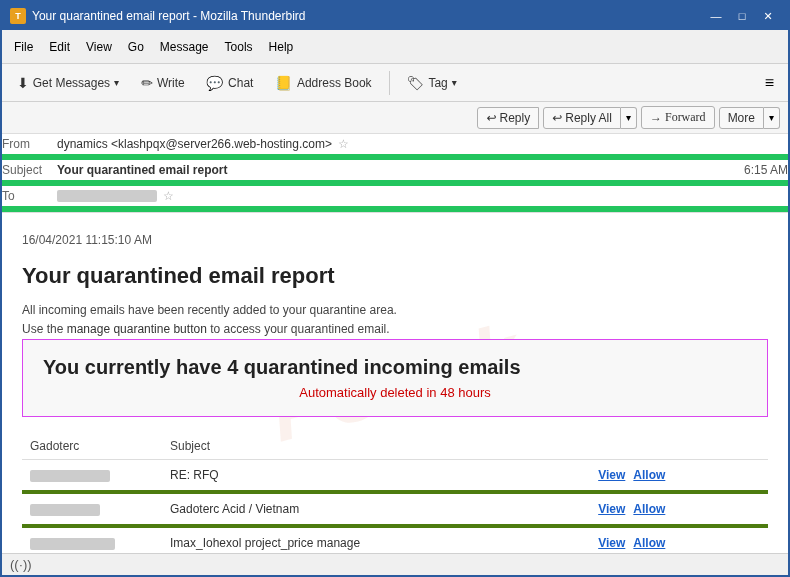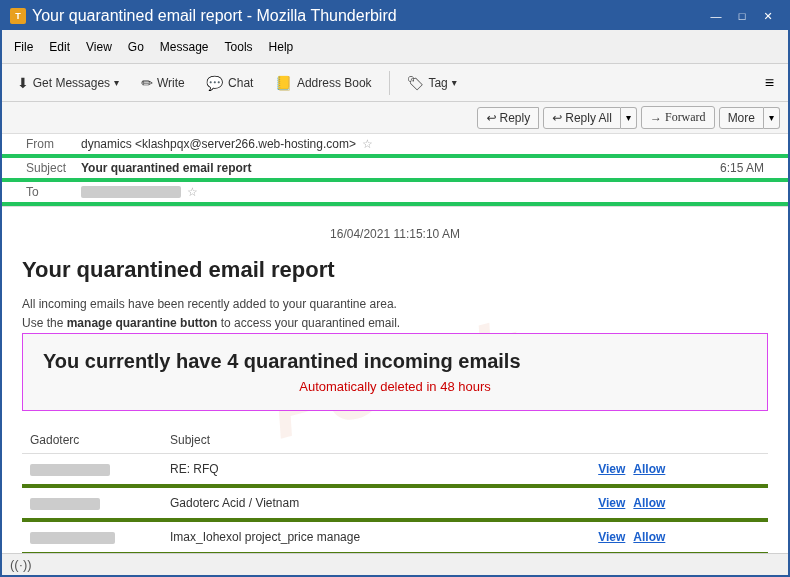--- a/index.html
+++ b/index.html
@@ -38,21 +38,21 @@
       border-radius: 2px;
       display: inline-flex;
       align-items: center;
       justify-content: center;
       font-size: 9px;
       color: white;
       font-weight: bold;
     }
     .title-bar-text {
       flex: 1;
-      font-size: 16px;
+      font-size: 12px;
     }
     .title-bar-controls {
       display: flex;
       gap: 2px;
     }
     .title-btn {
       width: 24px; height: 18px;
       background: transparent;
       border: none;
       color: white;
@@ -157,22 +157,22 @@
     .action-group {
       display: flex;
     }
     .action-group .action-btn {
       border-radius: 3px 0 0 3px;
     }
 
     .from-row, .subject-row, .to-row {
       display: flex;
       align-items: center;
-      padding: 3px 24px;
-      border-bottom: 4px solid #22c55e;
+      padding: 3px 0;
+      border-bottom: 6px solid #22c55e;
       min-height: 24px;
     }
     .header-label {
       color: #666;
       min-width: 55px;
       font-size: 12px;
     }
     .header-value {
       font-size: 12px;
       color: #333;
@@ -222,41 +222,40 @@
       font-size: 80px;
       font-weight: bold;
       color: rgba(200, 80, 20, 0.08);
       pointer-events: none;
       z-index: 0;
       font-style: italic;
       user-select: none;
     }
 
     .email-date {
-      text-align: center;
       color: #555;
       font-size: 12px;
       margin-bottom: 16px;
     }
 
     .email-title {
       font-size: 22px;
       font-weight: bold;
       color: #222;
       margin-bottom: 12px;
     }
 
     .email-intro {
       font-size: 12px;
       color: #444;
       margin-bottom: 0;
       line-height: 1.6;
     }
     .email-intro .bold-link {
-      font-weight: bold;
+      font-weight: normal;
       color: #333;
     }
 
     .quarantine-box {
       background: #f8f8f8;
       border: 1px solid #d946ef;
       padding: 16px 20px;
       margin-bottom: 16px;
     }
 

